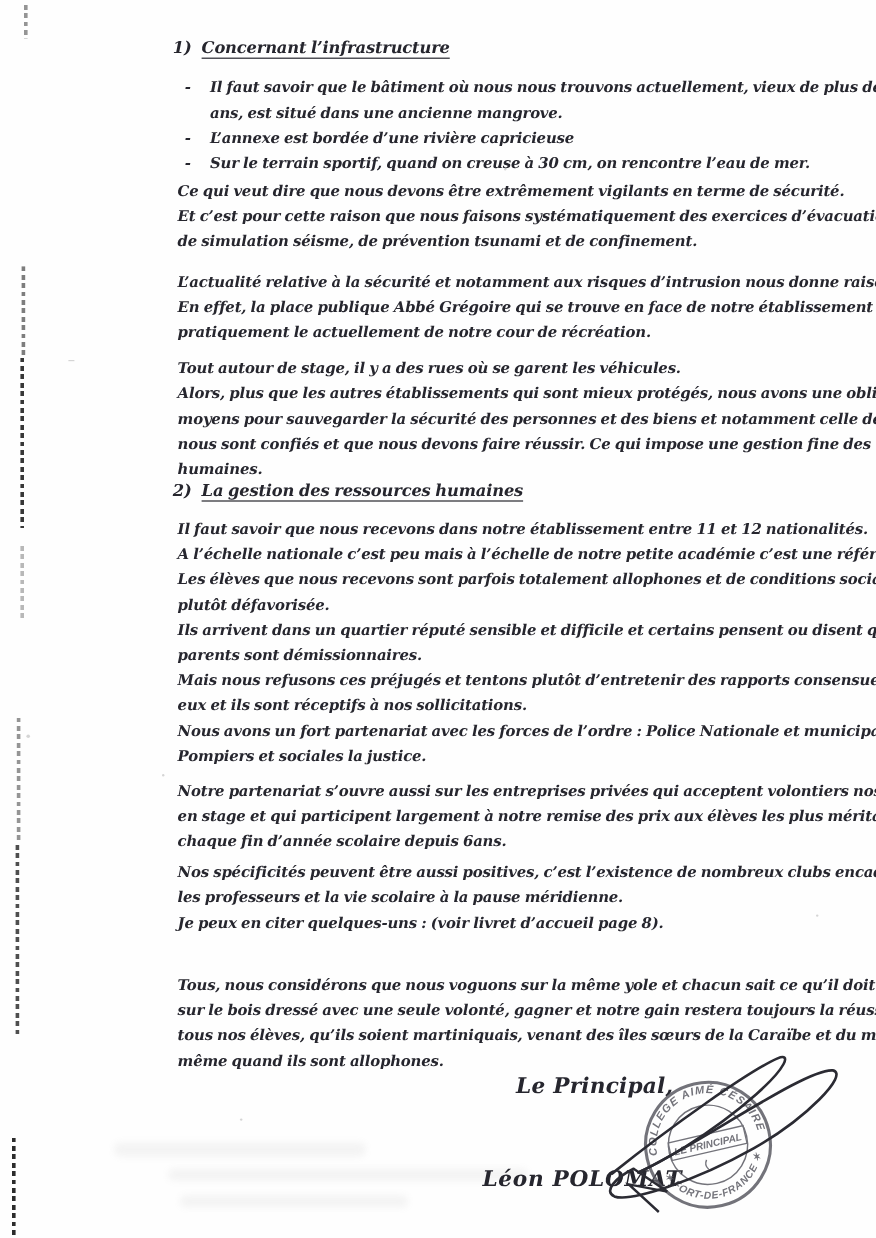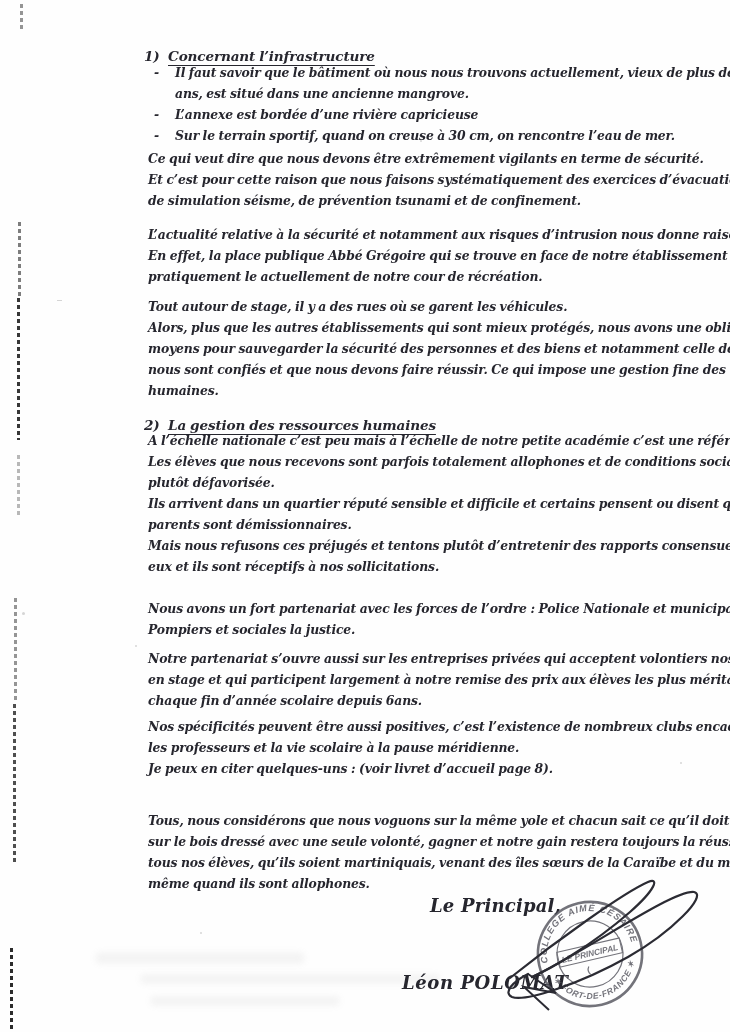--- a/index.html
+++ b/index.html
@@ -6,21 +6,21 @@
   .page{
     position:relative; width:730px; height:1032px; margin:0 auto;
     background:#fefefe; overflow:hidden;
     font-family:"DejaVu Serif", serif; font-style:italic; font-weight:600;
     color:#26262e;
   }
   
   .block{position:absolute; left:148px; width:558px; font-size:12.4px; line-height:21px; letter-spacing:-0.15px; word-spacing:-0.6px;}
   .line{white-space:nowrap; text-align:justify;}
   .line.just{text-align-last:justify;}
-  .heading{left:144px; font-size:13.6px; font-weight:700;margin-top:16px;}
+  .heading{left:144px; font-size:13.6px; font-weight:700;}
   .heading .num{display:inline-block; width:24px;}
   .heading .ttl{text-decoration:underline; text-decoration-thickness:1.4px; text-underline-offset:3.5px;}
   .bullet{position:relative; padding-left:27px; margin-bottom:0;}
   .bullet .dash{position:absolute; left:6px; top:0; font-weight:700;}
   
   .sig-role{position:absolute; left:430px; top:895px; font-size:18px; letter-spacing:0.2px;}
   .sig-name{position:absolute; left:402px; top:972px; font-size:18px; letter-spacing:0.6px;}
   .stamp-svg{position:absolute; left:518px; top:878px; filter:blur(0.3px); opacity:0.82;}
   .sign-svg{position:absolute; left:490px; top:866px;}
   
@@ -107,20 +107,21 @@
       <div class="line just">moyens pour sauvegarder la sécurité des personnes et des biens et notamment celle des élèves qui</div>
       <div class="line just">nous sont confiés et que nous devons faire réussir. Ce qui impose une gestion fine des ressources</div>
       <div class="line">humaines.</div>
     </div>
 
   <div class="block heading" style="top:399px">
     <span class="num">2)</span><span class="ttl">La gestion des ressources humaines</span>
   </div>
 
   <div class="block" style="top:430px">
+      <div class="line">Il faut savoir que nous recevons dans notre établissement entre 11 et 12 nationalités.</div>
       <div class="line">A l’échelle nationale c’est peu mais à l’échelle de notre petite académie c’est une référence.</div>
       <div class="line just">Les élèves que nous recevons sont parfois totalement allophones et de conditions sociales</div>
       <div class="line">plutôt défavorisée.</div>
       <div class="line just">Ils arrivent dans un quartier réputé sensible et difficile et certains pensent ou disent que les</div>
       <div class="line">parents sont démissionnaires.</div>
       <div class="line just">Mais nous refusons ces préjugés et tentons plutôt d’entretenir des rapports consensuels ave</div>
       <div class="line">eux et ils sont réceptifs à nos sollicitations.</div>
     </div>
   <div class="block" style="top:598px">
       <div class="line just">Nous avons un fort partenariat avec les forces de l’ordre : Police Nationale et municipale,</div>

